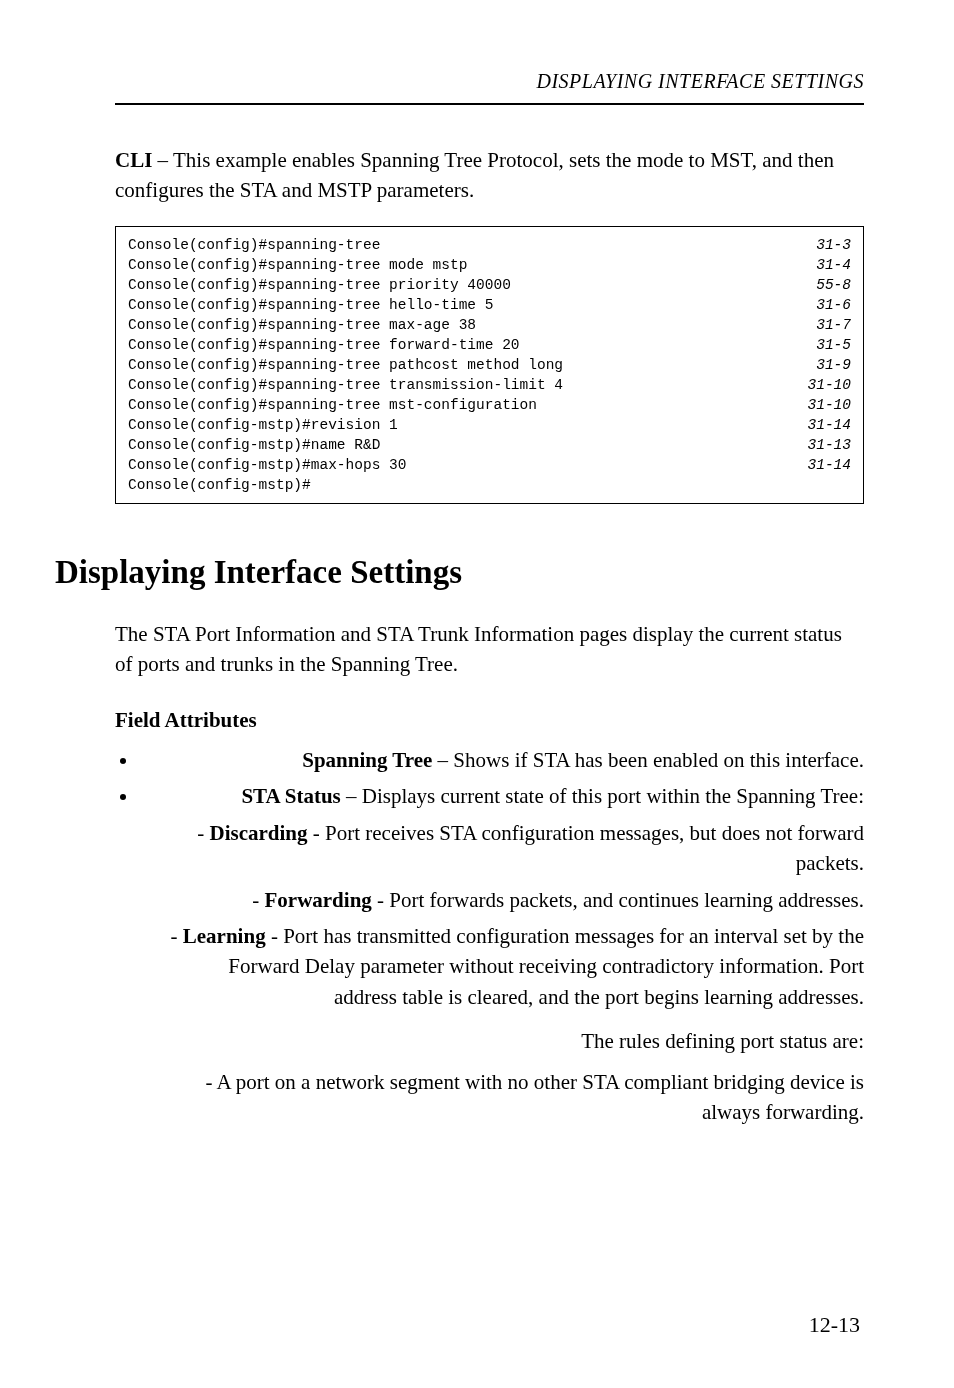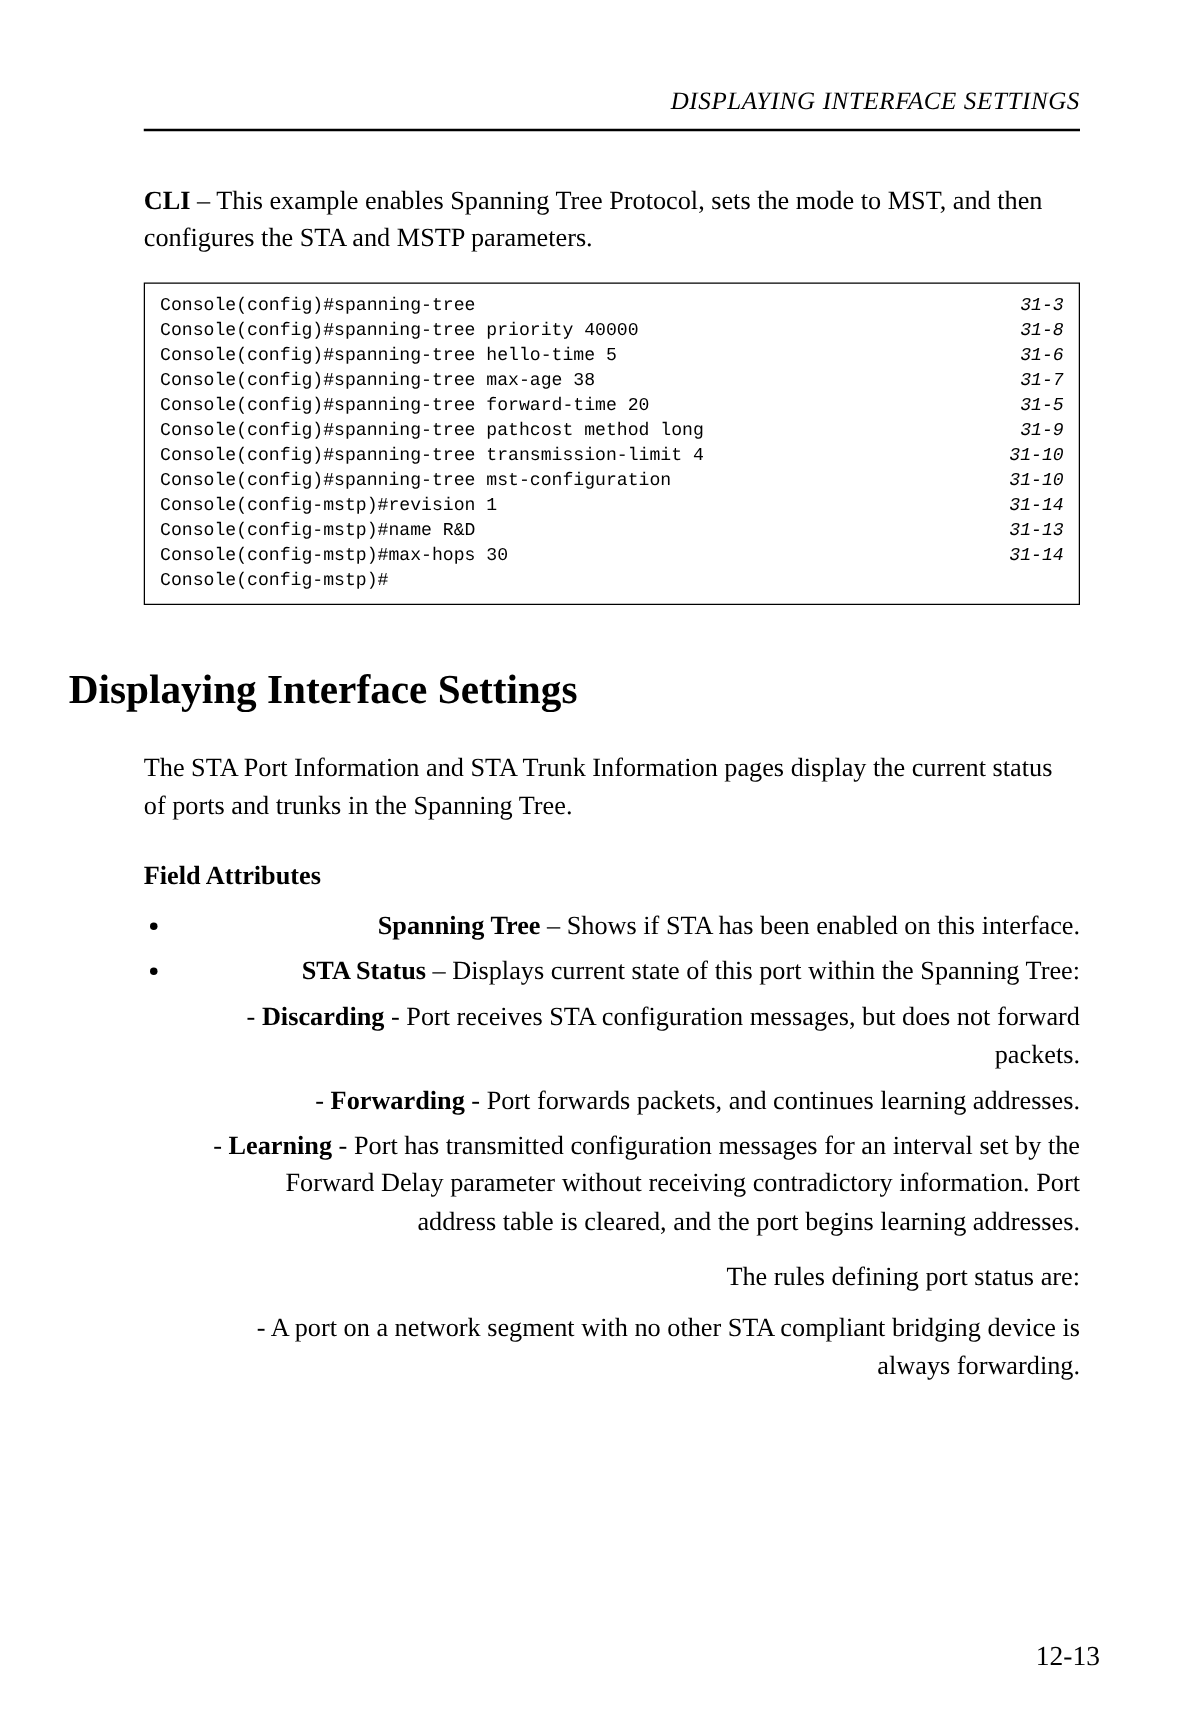--- a/index.html
+++ b/index.html
@@ -105,39 +105,40 @@
     margin: 14px 0 10px 36px;
   }
   .inner-rule {
     margin-left: 24px;
     text-indent: -14px;
     padding-left: 14px;
   }
   .pagenum {
     position: absolute;
     bottom: 50px;
-    right: 74px;
+    right: 94px;
     font-size: 22px;
     text-align: center;
   }
 </style>
 </head>
 <body>
 <div class="page">
 
   <div class="running-head">DISPLAYING INTERFACE SETTINGS</div>
   <div class="rule"></div>
 
   <p class="intro">
     <b><span>CLI</span></b><span> – This example enables Spanning Tree Protocol, sets the mode to MST, and then configures the STA and MSTP parameters.</span>
   </p>
 
   <div class="codebox">
     <span class="cmdrow"><span class="left">Console(config)#spanning-tree</span><span class="ref">31-3</span></span>
-    <span class="cmdrow"><span class="left">Console(config)#spanning-tree priority 40000</span><span class="ref">31-8</span></span>
+    <span class="cmdrow"><span class="left">Console(config)#spanning-tree mode mstp</span><span class="ref">31-4</span></span>
+    <span class="cmdrow"><span class="left">Console(config)#spanning-tree priority 40000</span><span class="ref">55-8</span></span>
     <span class="cmdrow"><span class="left">Console(config)#spanning-tree hello-time 5</span><span class="ref">31-6</span></span>
     <span class="cmdrow"><span class="left">Console(config)#spanning-tree max-age 38</span><span class="ref">31-7</span></span>
     <span class="cmdrow"><span class="left">Console(config)#spanning-tree forward-time 20</span><span class="ref">31-5</span></span>
     <span class="cmdrow"><span class="left">Console(config)#spanning-tree pathcost method long</span><span class="ref">31-9</span></span>
     <span class="cmdrow"><span class="left">Console(config)#spanning-tree transmission-limit 4</span><span class="ref">31-10</span></span>
     <span class="cmdrow"><span class="left">Console(config)#spanning-tree mst-configuration</span><span class="ref">31-10</span></span>
     <span class="cmdrow"><span class="left">Console(config-mstp)#revision 1</span><span class="ref">31-14</span></span>
     <span class="cmdrow"><span class="left">Console(config-mstp)#name R&amp;D</span><span class="ref">31-13</span></span>
     <span class="cmdrow"><span class="left">Console(config-mstp)#max-hops 30</span><span class="ref">31-14</span></span>
     <span class="cmdrow"><span class="left">Console(config-mstp)#</span></span>

